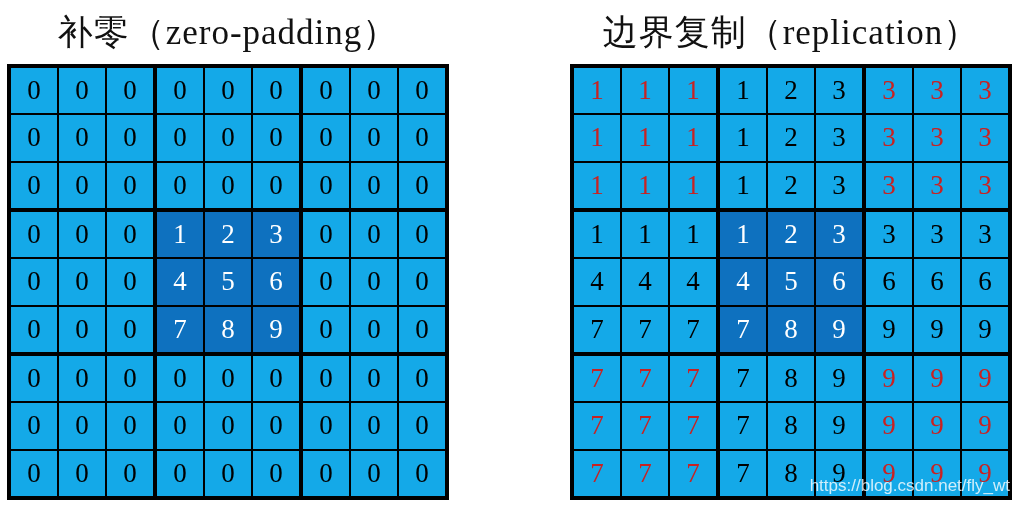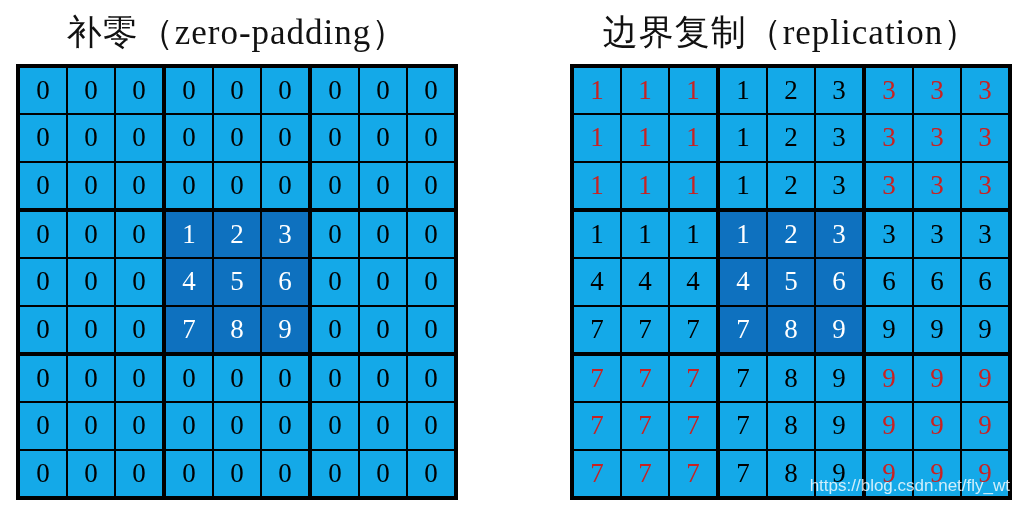--- a/index.html
+++ b/index.html
@@ -4,21 +4,21 @@
 <style>
   html, body { margin: 0; padding: 0; }
   body {
     width: 1017px; height: 507px;
     background: #ffffff;
     position: relative;
     overflow: hidden;
     font-family: "Liberation Serif", "DejaVu Serif", serif;
   }
   .panel { position: absolute; top: 0; width: 442px; }
-  .panel-left  { left: 16px; }
+  .panel-left  { left: 7px; }
   .panel-right { left: 570px; border-radius: 19px; }
   .title {
     margin: 0;
     height: 64px;
     display: flex; align-items: center; justify-content: center;
     font-size: 35px; font-weight: 400;
     color: var(--title-color, #111);
     letter-spacing: 1px;
     white-space: nowrap;
   }

